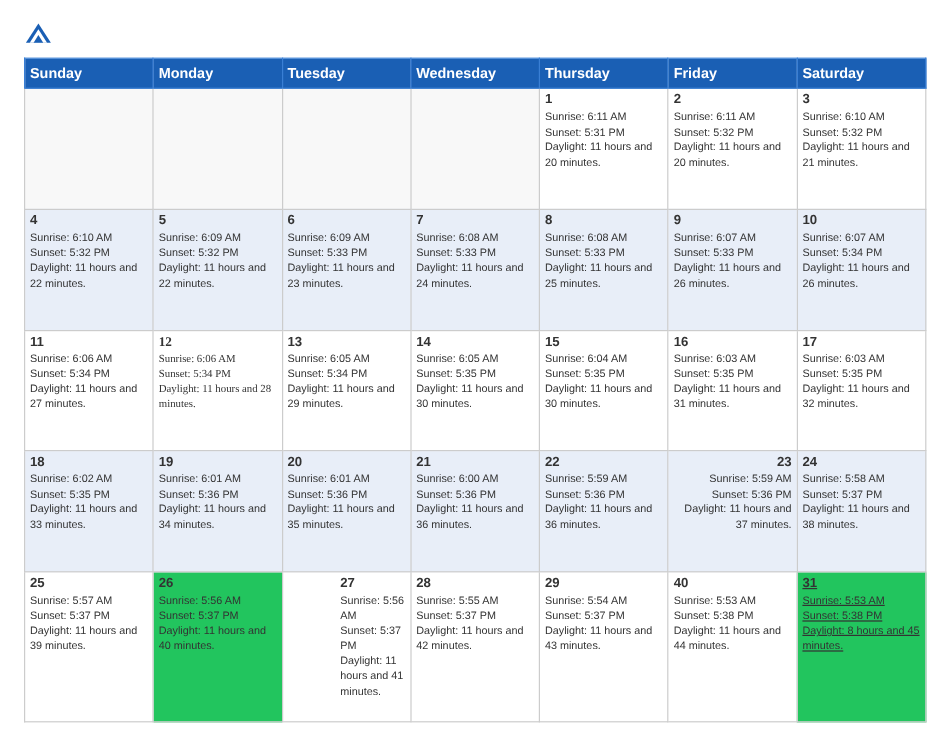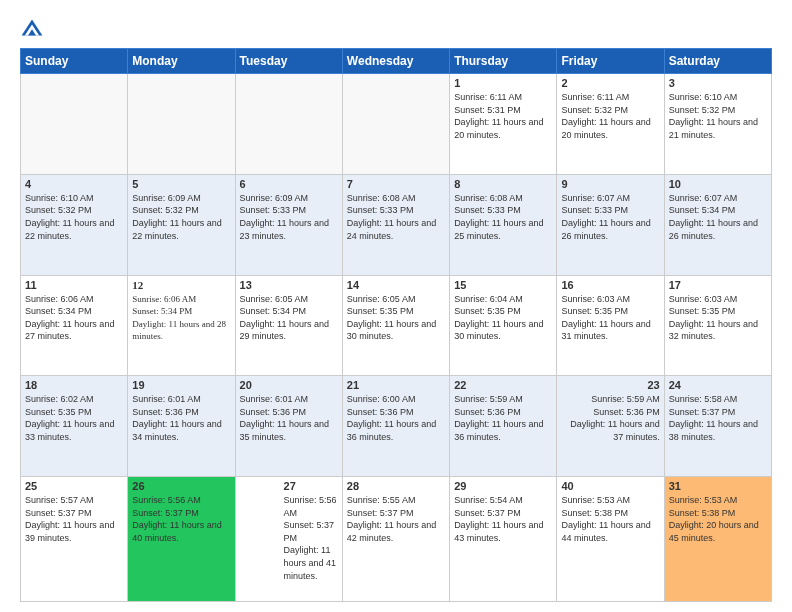--- a/index.html
+++ b/index.html
@@ -380,24 +380,24 @@
         </div>
       </td>
           <td style="background: rgb(255, 255, 255);">
         <span class="day-num">40</span>
         <div class="day-info">
           <span>Sunrise: 5:53 AM</span><br>
           <span>Sunset: 5:38 PM</span><br>
           <span>Daylight: 11 hours and 44 minutes.</span>
         </div>
       </td>
-          <td style="background: #fdba74;">
+          <td style="background: #22c55e; text-decoration: underline;">
         <span class="day-num">31</span>
         <div class="day-info">
           <span>Sunrise: 5:53 AM</span><br>
           <span>Sunset: 5:38 PM</span><br>
-          <span>Daylight: 20 hours and 45 minutes.</span>
+          <span>Daylight: 8 hours and 45 minutes.</span>
         </div>
       </td>
         </tr>
       </tbody>
   </table>
 </div>
 
 </body></html>

